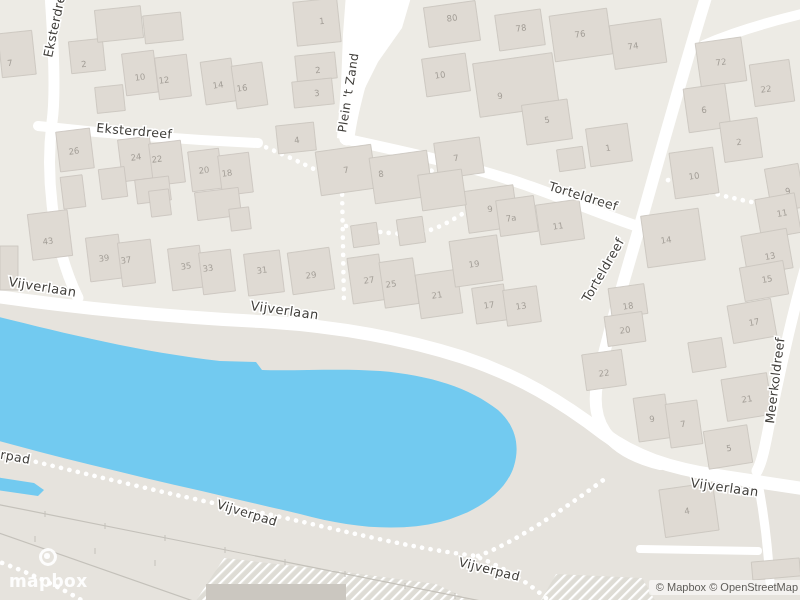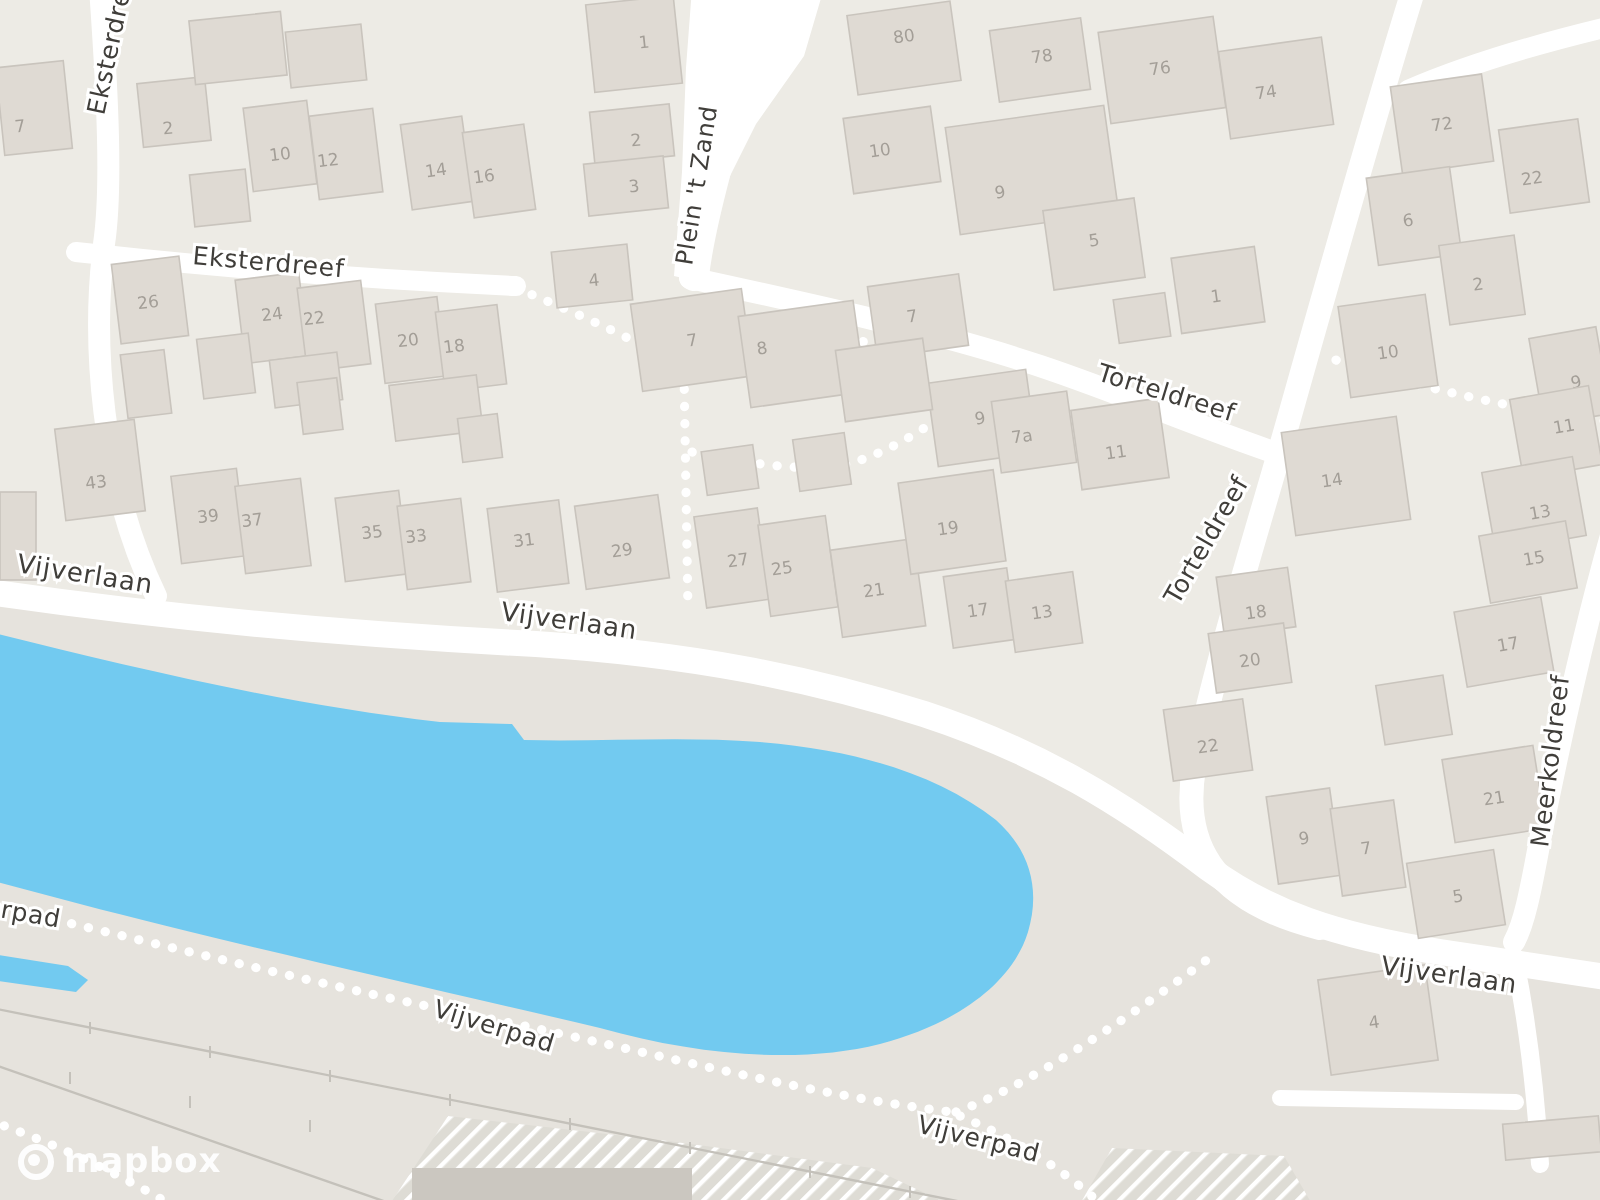--- a/index.html
+++ b/index.html
@@ -3,21 +3,21 @@
 <meta charset="utf-8">
 <style>
   html,body{margin:0;padding:0;background:#888;}
   .viewport{position:relative;width:800px;height:600px;overflow:hidden;
             font-family:"DejaVu Sans", sans-serif;}
   #map-svg{display:block;}
   .street-label{fill:#403E3A;stroke:#FFFFFF;stroke-width:3px;paint-order:stroke;
                 font-family:"DejaVu Sans", sans-serif;letter-spacing:.4px;}
   .house-number{fill:#A39E97;font-family:"DejaVu Sans", sans-serif;}
   .logo{position:absolute;left:9px;bottom:9px;display:flex;align-items:center;
-        gap:5px;opacity:.95;}
+        gap:5px;opacity:.95;flex-direction:column;}
   .logo-ring{width:18px;height:18px;border:3px solid #fff;border-radius:50%;
              box-sizing:border-box;position:relative;}
   .logo-ring::after{content:"";position:absolute;width:6px;height:6px;background:#fff;
              border-radius:50%;top:2px;left:2px;}
   .logo-word{font:700 17px "DejaVu Sans", sans-serif;color:#fff;letter-spacing:.4px;}
   .attribution{position:absolute;right:0;bottom:5px;background:rgba(255,255,255,.55);
         font:11px "Liberation Sans", sans-serif;color:#5F5D59;
         padding:1px 2px 2px 7px;white-space:nowrap;border-radius:2px 0 0 2px;}
 </style>
 </head>
@@ -392,13 +392,16 @@
         <text transform="translate(216 508) rotate(17)" font-size="12.5" class="street-label">Vijverpad</text>
         <text transform="translate(458 566) rotate(14)" font-size="12.5" class="street-label">Vijverpad</text>
       </g>
     </svg>
 
   <div class="logo">
     <span class="logo-ring"></span>
     <span class="logo-word">mapbox</span>
   </div>
 
+  <div class="attribution">
+    <span>© Mapbox © OpenStreetMap</span>
+  </div>
 </div>
 
 </body></html>

